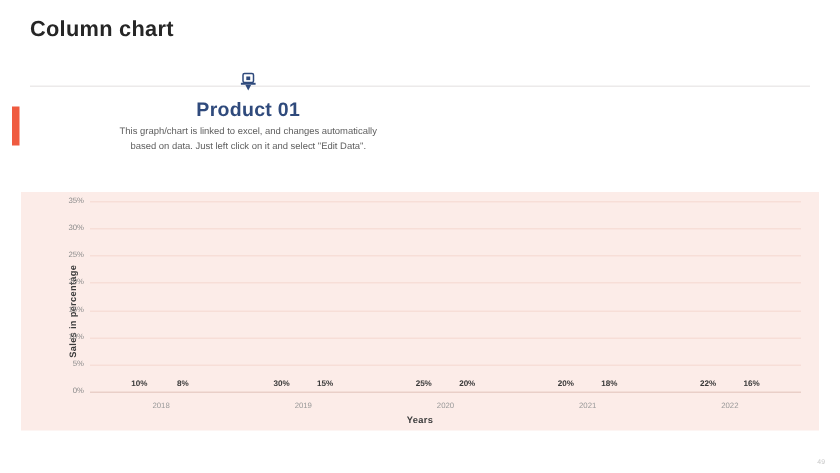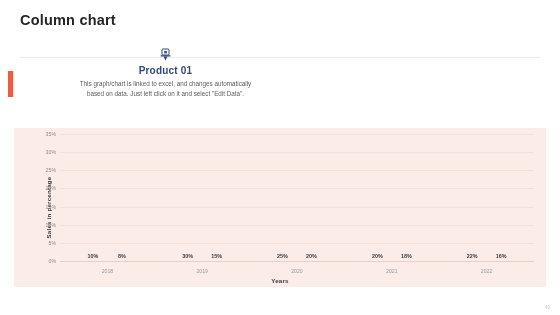--- a/index.html
+++ b/index.html
@@ -35,21 +35,21 @@
   .product{
     position:absolute;top:48px;width:215px;text-align:center;
   }
   .product.p1{left:58px;}
   .product.p2{left:310px;}
 
   .pin-icon{display:block;margin:0 auto 2px auto;height:15px;}
   .pin-icon svg{display:block;margin:0 auto;}
 
   .product-title{
-    font-size:10px;font-weight:bold;letter-spacing:.2px;margin-top:1px;
+    font-size:13px;font-weight:bold;letter-spacing:.2px;margin-top:1px;
   }
   .p1 .product-title{color:#2f4a7c;}
   .p2 .product-title{color:#ef5b40;}
 
   .product-desc{
     margin-top:3px;
     font-size:6.3px;line-height:1.65;
     color:#5d5d5d;
     padding:0 14px;
   }

